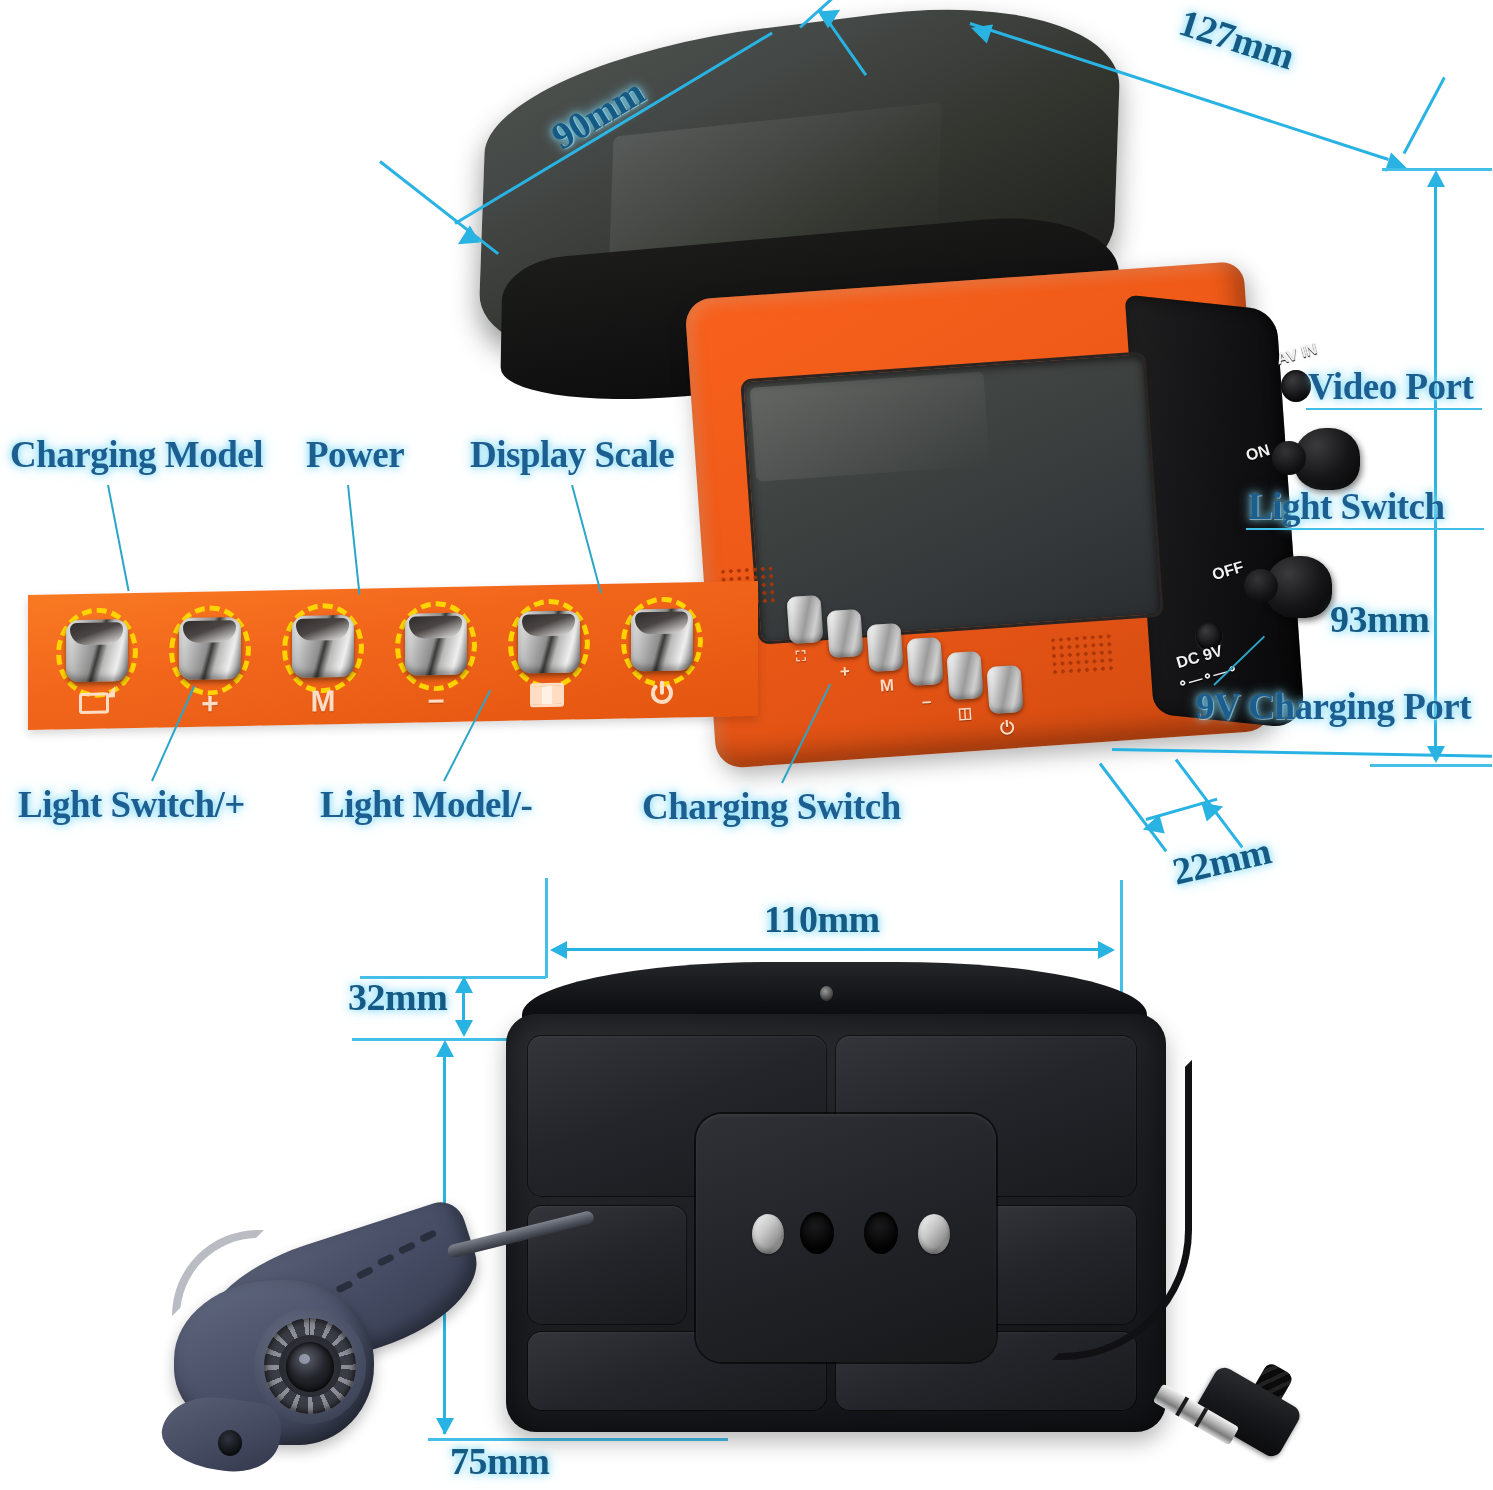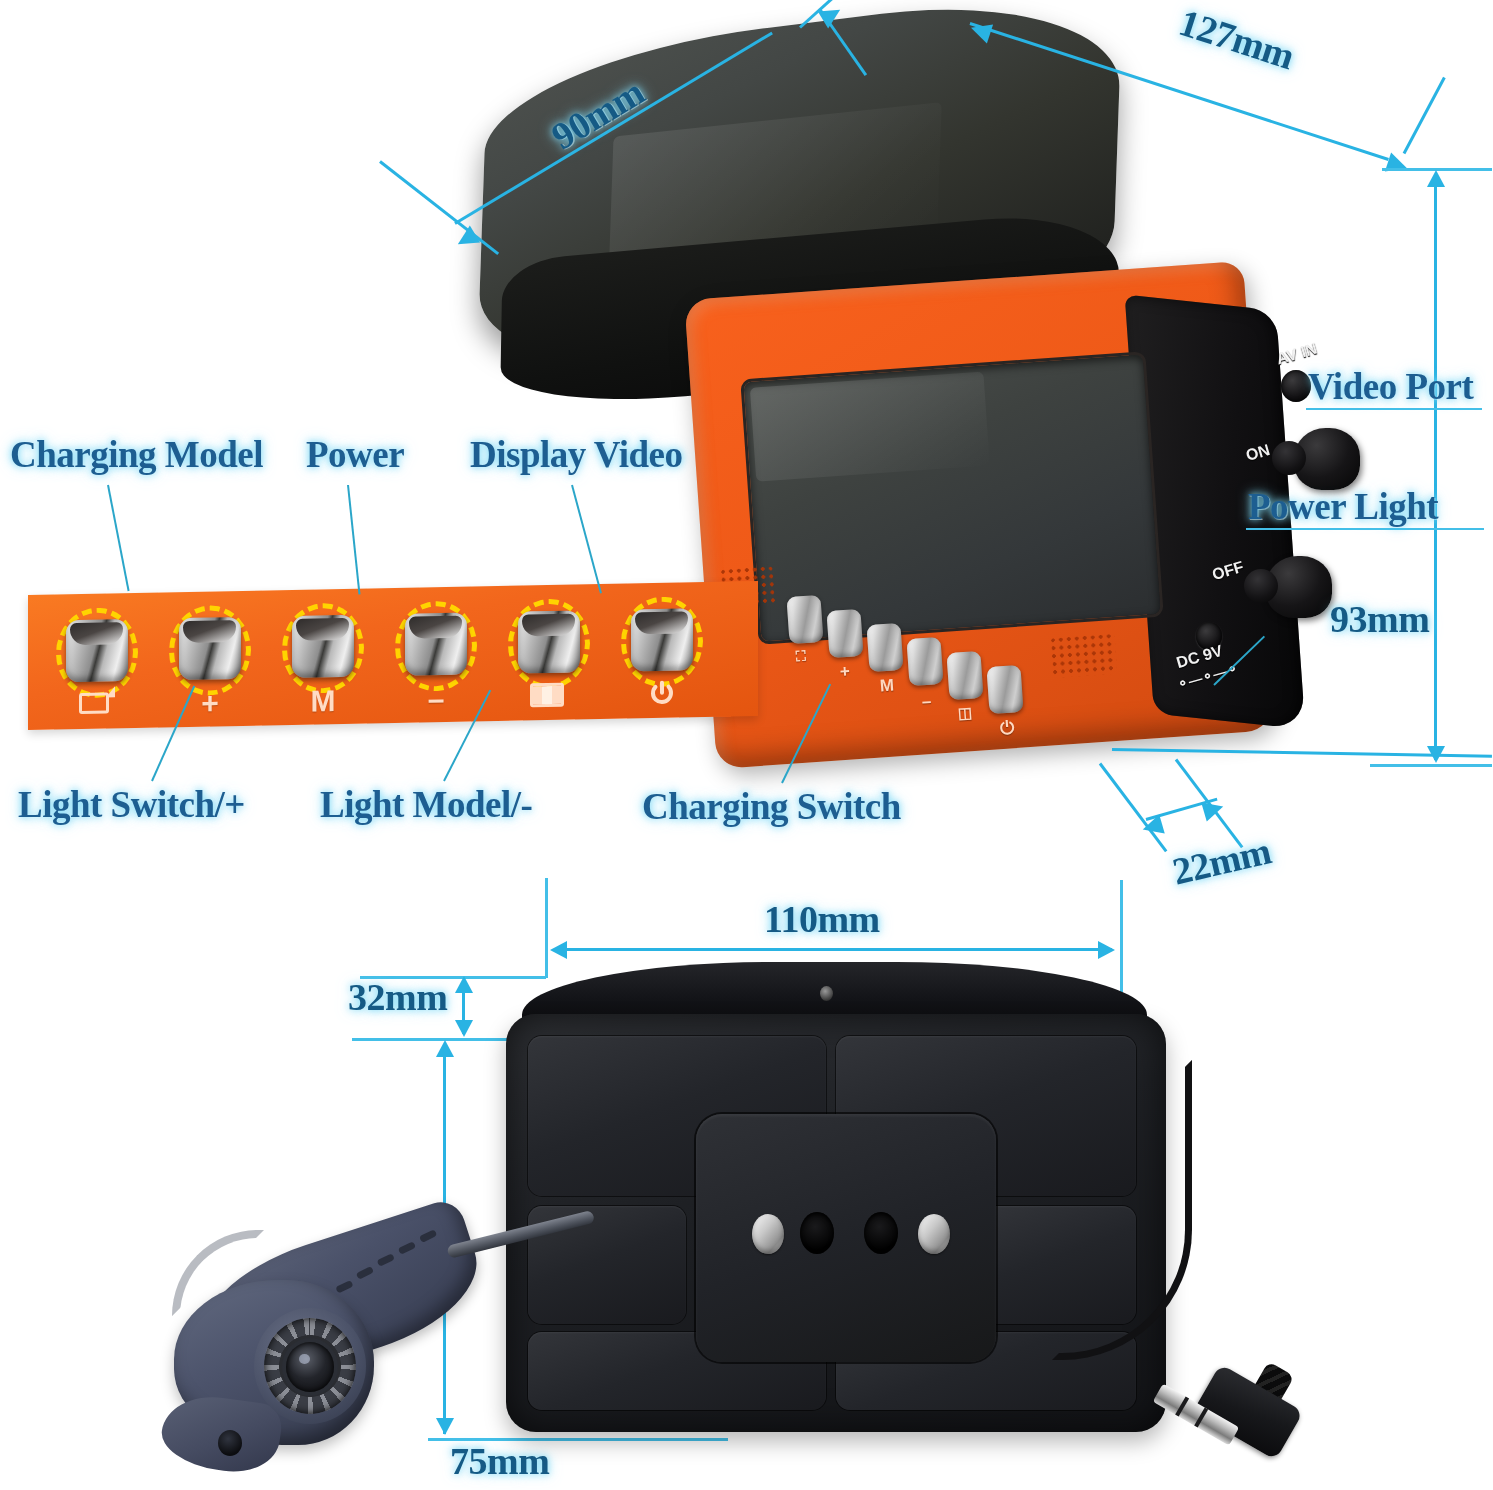--- a/index.html
+++ b/index.html
@@ -571,40 +571,41 @@
         <div class="sbtn-top"></div>
       </div>
       <div class="g-power" style="left: 619px;"><svg width="30" height="30" viewBox="0 0 30 30">
           <path d="M15 4 L15 14" stroke="#ffdcc4" stroke-width="4" stroke-linecap="round" fill="none"></path>
           <path d="M8.5 8 A9 9 0 1 0 21.5 8" stroke="#ffdcc4" stroke-width="4" fill="none" stroke-linecap="round"></path>
         </svg></div>
     </div>
 
   <div class="anno lbl" style="left:10px;  top:436px;">Charging Model</div>
   <div class="anno lbl" style="left:306px; top:436px;">Power</div>
-  <div class="anno lbl" style="left:470px; top:436px;">Display Video</div>
+  <div class="anno lbl" style="left:470px; top:436px;">Display Scale</div>
 
   <div class="leader" style="left:108px; top:484px; width:108px; transform:rotate(79deg);"></div>
   <div class="leader" style="left:348px; top:484px; width:110px; transform:rotate(84deg);"></div>
   <div class="leader" style="left:572px; top:484px; width:112px; transform:rotate(75deg);"></div>
 
   <div class="anno lbl" style="left:18px;  top:786px;">Light Switch/+</div>
   <div class="anno lbl" style="left:320px; top:786px;">Light Model/-</div>
   <div class="anno lbl" style="left:642px; top:788px;">Charging Switch</div>
 
   <div class="leader" style="left:152px; top:780px; width:104px; transform:rotate(-66deg);"></div>
   <div class="leader" style="left:444px; top:780px; width:102px; transform:rotate(-63deg);"></div>
   <div class="leader" style="left:782px; top:782px; width:110px; transform:rotate(-64deg);"></div>
 
   <div class="anno lbl" style="left:1308px; top:368px;">Video Port</div>
   <div class="dline h thin" style="left:1306px; top:408px; width:176px; height:2px;"></div>
 
-  <div class="anno lbl" style="left:1248px; top:488px;">Power Light</div>
+  <div class="anno lbl" style="left:1248px; top:488px;">Light Switch</div>
   <div class="dline h thin" style="left:1246px; top:528px; width:238px; height:2px;"></div>
 
+  <div class="anno lbl" style="left:1196px; top:688px;">9V Charging Port</div>
   <div class="leader" style="left:1214px; top:684px; width:70px; transform:rotate(-44deg);"></div>
 
   <div class="dline v thin" style="left:545px; top:878px; height:100px;"></div>
   <div class="dline v thin" style="left:1120px; top:880px; height:112px;"></div>
   <div class="dline h" style="left:556px; top:948px; width:556px;"></div>
   <div class="arrow left" style="left:550px; top:941px;"></div>
   <div class="arrow right" style="left:1098px; top:941px;"></div>
   <div class="anno dim" style="left:764px; top:900px;">110mm</div>
 
   <div class="dline h thin" style="left:360px; top:976px; width:186px;"></div>

